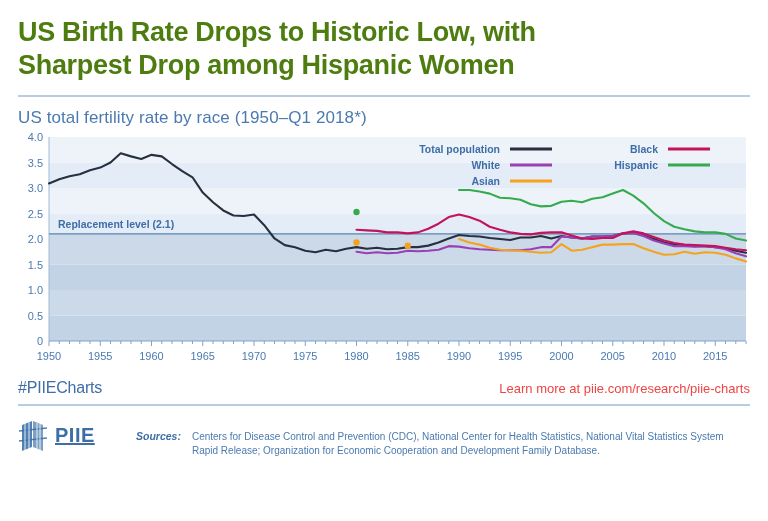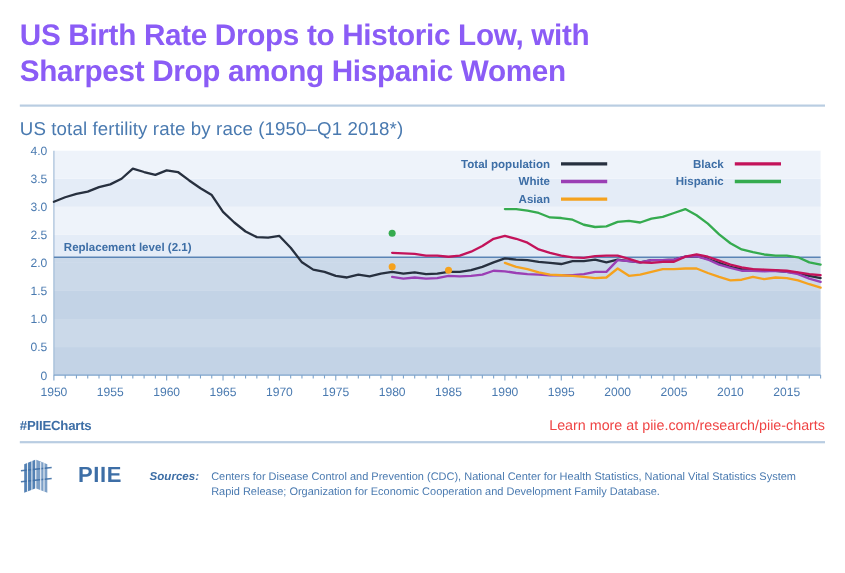--- a/index.html
+++ b/index.html
@@ -12,21 +12,21 @@
     overflow: hidden;
   }
   .page { position: relative; width:768px; height:521px; padding: 0 18px; }
 
   
   .title {
     padding-top: 16px;
     font-size: 27px;
     line-height: 1.22;
     font-weight: 700;
-    color: #8b5cf6;
+    color: #4d7c0f;
     letter-spacing: -0.3px;
     white-space: pre-line;
   }
   .rule-top {
     margin-top: 13px;
     height: 2px;
     background: #b9cde2;
   }
 
   
@@ -39,31 +39,31 @@
 
   
   .chart-wrap { position: relative; margin-top: 5px; height: 236px; }
   .chart-svg { display:block; }
 
   
   .foot { margin-top: 10px; }
   .foot-row {
     display:flex; align-items:baseline; justify-content:space-between;
   }
-  .hashtag { font-size: 12px; font-weight: 700; color:#3d6ea6; letter-spacing:-.2px;}
+  .hashtag { font-size: 16px; font-weight: 400; color:#3d6ea6; letter-spacing:-.2px;}
   .learnmore { font-size: 13px; color:#ef4444; }
   .rule-bot { margin-top: 7px; height: 2px; background:#b9cde2; }
 
   .sources-block {
     margin-top: 11px;
     display:flex;
     gap: 14px;
   }
   .logo-box { width: 104px; flex: 0 0 104px; padding-top: 2px; }
-  .logo-row { display:flex; align-items:center; gap:23px; }
+  .logo-row { display:flex; align-items:center; gap:7px;text-decoration:underline; }
   .logo-word { font-size: 20px; font-weight: 700; color:#3d6ea6; letter-spacing:.5px; }
   .notes { flex:1; padding-top: 2px; }
   .note-star { font-size: 10.5px; color:#4a7ab0; }
   .src-row { margin-top: 11px; display:flex; gap: 11px; }
   .src-label { font-size: 10.5px; font-weight: 700; font-style: italic; color:#3d6ea6; flex:0 0 auto;}
   .src-text { font-size: 10px; color:#4a7ab0; line-height: 1.45; }
 
   .legend-txt { font-family:"Liberation Sans", sans-serif; font-size:10.5px; font-weight:700; fill:#3d6ea6; }
   .axis-txt { font-family:"Liberation Sans", sans-serif; font-size:11px; fill:#4a7ab0; }
   .repl-txt { font-family:"Liberation Sans", sans-serif; font-size:10.5px; font-weight:700; fill:#3d6ea6; }

